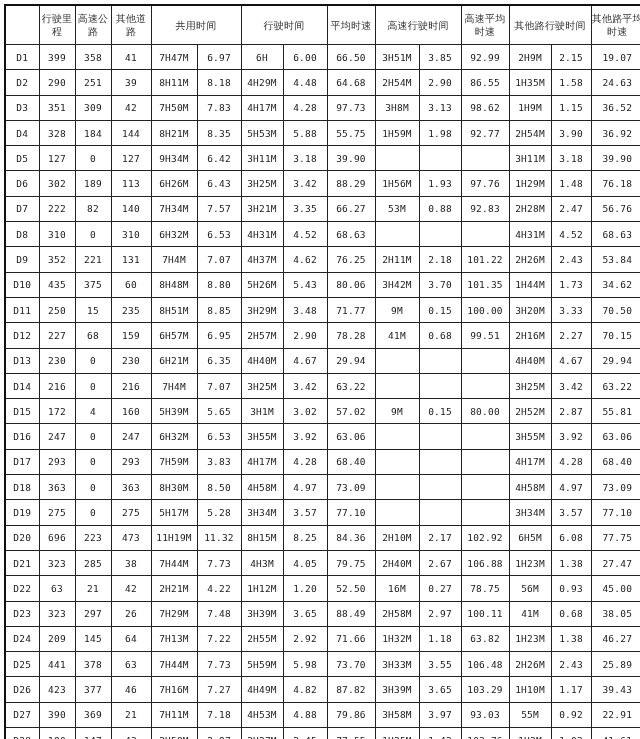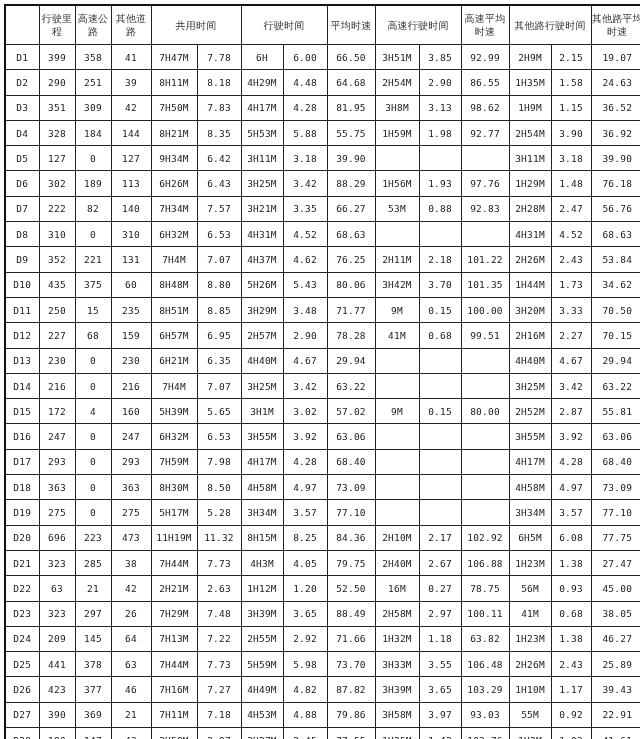--- a/index.html
+++ b/index.html
@@ -48,21 +48,21 @@
         <th>其他路平均时速</th>
       </tr>
     </thead>
     <tbody id="tbody">
         <tr>
           <td>D1</td>
           <td>399</td>
           <td>358</td>
           <td>41</td>
           <td>7H47M</td>
-          <td>7.78</td>
+          <td>6.97</td>
           <td>6H</td>
           <td>6.00</td>
           <td>66.50</td>
           <td>3H51M</td>
           <td>3.85</td>
           <td>92.99</td>
           <td>2H9M</td>
           <td>2.15</td>
           <td>19.07</td>
         </tr>
@@ -85,21 +85,21 @@
         </tr>
         <tr>
           <td>D3</td>
           <td>351</td>
           <td>309</td>
           <td>42</td>
           <td>7H50M</td>
           <td>7.83</td>
           <td>4H17M</td>
           <td>4.28</td>
-          <td>81.95</td>
+          <td>97.73</td>
           <td>3H8M</td>
           <td>3.13</td>
           <td>98.62</td>
           <td>1H9M</td>
           <td>1.15</td>
           <td>36.52</td>
         </tr>
         <tr>
           <td>D4</td>
           <td>328</td>
@@ -320,21 +320,21 @@
           <td>3H55M</td>
           <td>3.92</td>
           <td>63.06</td>
         </tr>
         <tr>
           <td>D17</td>
           <td>293</td>
           <td>0</td>
           <td>293</td>
           <td>7H59M</td>
-          <td>7.98</td>
+          <td>3.83</td>
           <td>4H17M</td>
           <td>4.28</td>
           <td>68.40</td>
           <td></td>
           <td></td>
           <td></td>
           <td>4H17M</td>
           <td>4.28</td>
           <td>68.40</td>
         </tr>
@@ -405,21 +405,21 @@
           <td>1H23M</td>
           <td>1.38</td>
           <td>27.47</td>
         </tr>
         <tr>
           <td>D22</td>
           <td>63</td>
           <td>21</td>
           <td>42</td>
           <td>2H21M</td>
-          <td>2.63</td>
+          <td>4.22</td>
           <td>1H12M</td>
           <td>1.20</td>
           <td>52.50</td>
           <td>16M</td>
           <td>0.27</td>
           <td>78.75</td>
           <td>56M</td>
           <td>0.93</td>
           <td>45.00</td>
         </tr>

